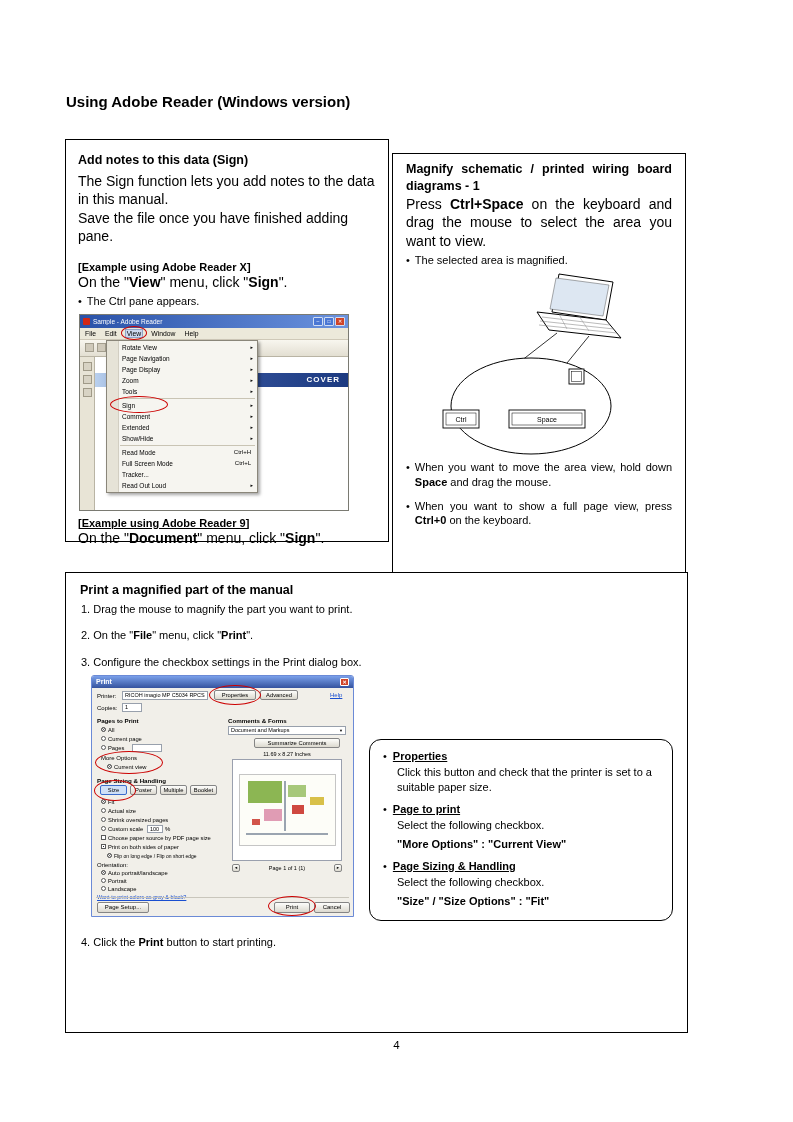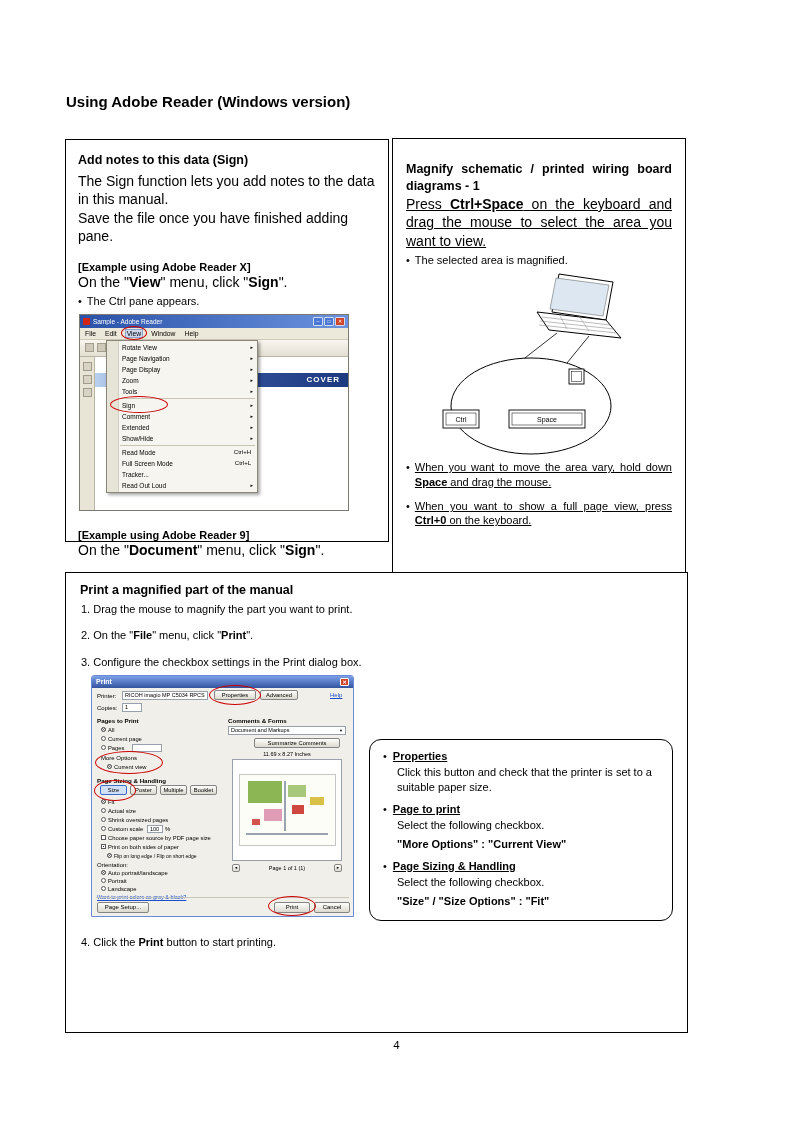--- a/index.html
+++ b/index.html
@@ -5,26 +5,26 @@
   * { margin:0; padding:0; box-sizing:border-box; }
   html,body { width:793px; height:1122px; background:#fff; color:#000;
               font-family:"Liberation Sans", sans-serif; }
   body { position:relative; overflow:hidden; }
 
   .title { position:absolute; left:66px; top:93px; font-size:15px; font-weight:bold; }
   .pageno { position:absolute; left:0; top:1039px; width:100%; text-align:center; font-size:11.5px; }
 
   .box { position:absolute; border:1.5px solid #000; background:#fff; }
   .sign-box    { left:65px;  top:139px; width:324px; height:403px; padding:13px 12px; }
-  .magnify-box { left:392px; top:138px; width:294px; height:523px; padding:22px 13px; }
+  .magnify-box { left:392px; top:153px; width:294px; height:523px; padding:7px 13px; }
   .print-box   { left:65px;  top:572px; width:623px; height:461px; padding:10px 14px; }
 
   .bx-h { font-size:12.5px; font-weight:bold; margin-bottom:5px; }
   .bx-p { font-size:14px; line-height:1.32; }
-  .jt   { text-align:justify;text-decoration:underline; }
+  .jt   { text-align:justify; }
   .b    { font-weight:bold; }
   .ex-label { font-weight:bold; font-size:11px; margin-top:15px; }
   .bullet { display:flex; gap:5px; font-size:11px; line-height:1.3; margin:3px 0; }
   .dot { flex:none; }
 
   
   .rshot { position:relative; width:270px; height:197px; border:1px solid #7a7a72;
            background:#efe9dc; margin:5px 0 4px 1px; overflow:hidden; }
   .r-tb { height:13px; background:linear-gradient(90deg,#2a52a8,#6a92de); display:flex;
           align-items:center; gap:3px; padding:0 3px; }
@@ -244,21 +244,21 @@
       <div class="dd-r">
           <span class="dd-l">Read Out Loud</span>
           <span class="dd-s"></span>
           <span class="dd-a">▸</span>
         </div>
     </div>
     <div class="red-oval" style="left:41px;top:11px;width:26px;height:14px;"></div>
     <div class="red-oval" style="left:30px;top:81px;width:58px;height:17px;"></div>
   </div>
 
-  <p class="ex-label" style="margin-top:18px;">[Example using Adobe Reader 9]</p>
+  <p class="ex-label" style="margin-top:6px;text-decoration:underline;">[Example using Adobe Reader 9]</p>
   <p class="bx-p"><span>On the "</span><span class="b">Document</span><span>" menu, click "</span><span class="b">Sign</span><span>".</span></p>
 </section>
 
 <section class="box magnify-box">
   <h2 class="mg-h">Magnify schematic / printed wiring board diagrams - 1</h2>
 
   <p class="bx-p jt"><span>Press </span><span class="b">Ctrl+Space</span><span> on the keyboard and drag the mouse to select the area you want to view.</span></p>
   <div class="bullet">
     <span class="dot">•</span>
     <p>The selected area is magnified.</p>
@@ -295,21 +295,21 @@
 
     <g>
       <rect x="100" y="140" width="76" height="18" fill="#fff" stroke="#000" stroke-width="0.9"></rect>
       <rect x="103" y="143" width="70" height="12" fill="#fff" stroke="#000" stroke-width="0.5"></rect>
       <text x="138" y="152" text-anchor="middle" font-size="7">Space</text>
     </g>
   </svg>
 
   <div class="bullet">
     <span class="dot">•</span>
-    <p class="jt"><span>When you want to move the area vary, hold down </span><span class="b">Space</span><span> and drag the mouse.</span></p>
+    <p class="jt"><span>When you want to move the area view, hold down </span><span class="b">Space</span><span> and drag the mouse.</span></p>
   </div>
   <div class="bullet" style="margin-top:10px;">
     <span class="dot">•</span>
     <p class="jt"><span>When you want to show a full page view, press </span><span class="b">Ctrl+0</span><span> on the keyboard.</span></p>
   </div>
 </section>
 
 <section class="box print-box">
   <h2 class="bx-h">Print a magnified part of the manual</h2>
 

